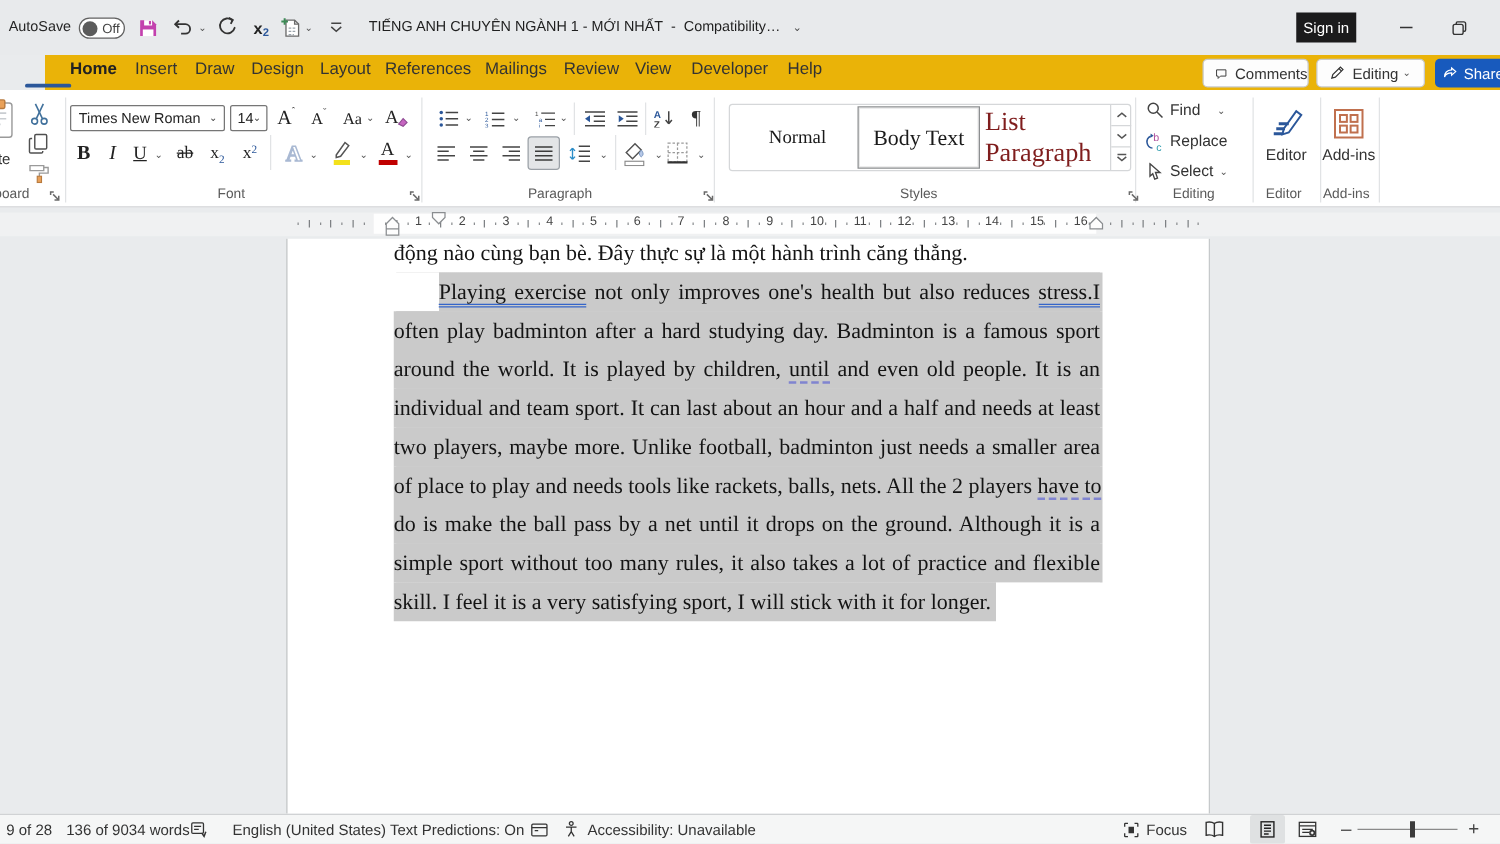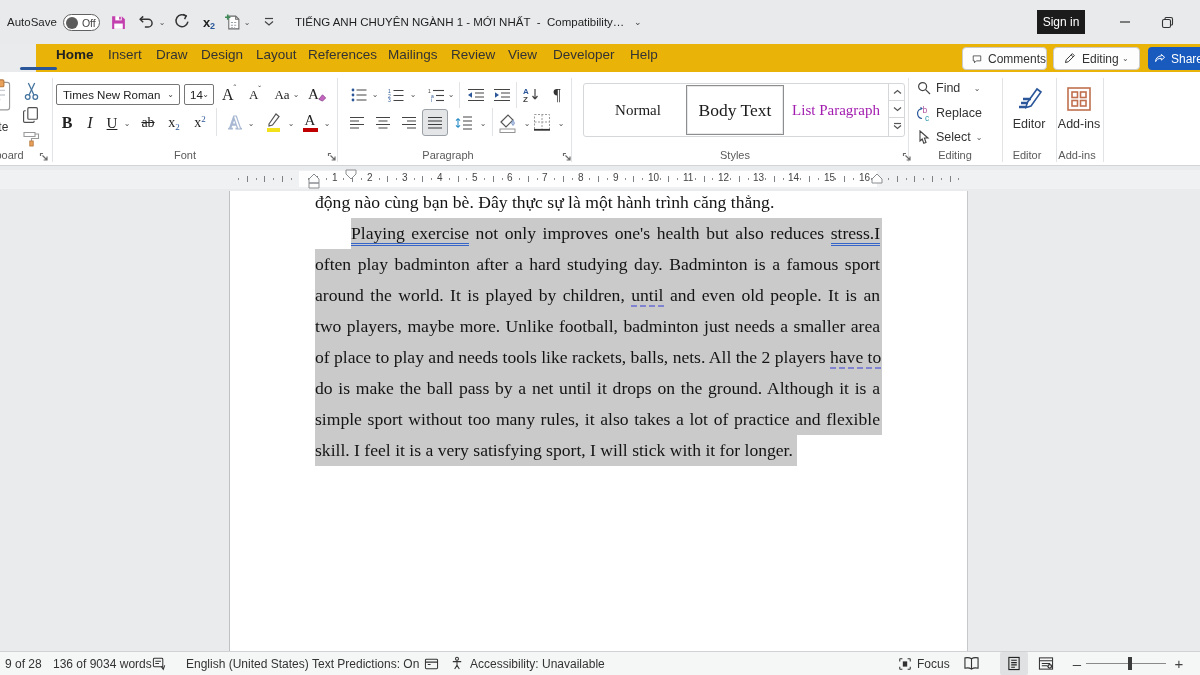--- a/index.html
+++ b/index.html
@@ -325,21 +325,21 @@
         <path d="M9 1.5 v15 M1.5 9 h15" stroke="#9a9a9a" stroke-width="1" stroke-dasharray="2 1.5"></path>
         <path d="M1 16.8 h16" stroke="#333" stroke-width="1.8"></path>
       </svg>
   </div>
   <div class="icon chev" style="left:556px;top:112px;width:10px;height:22px;">⌄</div>
 
   <div style="position:absolute;left:583px;top:83px;width:322px;height:54px;background:#fff;border:1px solid #d5d7d9;border-radius:3px;"></div>
   <div class="icon" style="left:592px;top:88px;width:92px;height:44px;font-family:'Liberation Serif',serif;font-size:15px;color:#1a1a1a;">Normal</div>
   <div style="position:absolute;left:686px;top:85px;width:98px;height:50px;background:#fff;border:1px solid #8c8e90;box-shadow:inset 0 0 0 1px #e8e8e8;"></div>
   <div class="icon" style="left:688px;top:86px;width:94px;height:48px;font-family:'Liberation Serif',serif;font-size:17.5px;color:#1a1a1a;">Body Text</div>
-  <div class="icon" style="left:788px;top:88px;width:96px;height:44px;font-family:'Liberation Serif',serif;font-size:15px;color:#a21caf;">List Paragraph</div>
+  <div class="icon" style="left:788px;top:88px;width:96px;height:44px;font-family:'Liberation Serif',serif;font-size:21px;color:#7f1d1d;">List Paragraph</div>
   <div style="position:absolute;left:888px;top:84px;width:17px;height:52px;border-left:1px solid #d5d7d9;">
     <div style="height:17px;border-bottom:1px solid #d5d7d9;display:flex;align-items:center;justify-content:center;">
         <svg width="9" height="6" viewBox="0 0 9 6" fill="none" stroke="#555" stroke-width="1.2">
           <path d="M1 4.5 L4.5 1.5 L8 4.5"></path>
         </svg>
       </div>
     <div style="height:17px;border-bottom:1px solid #d5d7d9;display:flex;align-items:center;justify-content:center;">
         <svg width="9" height="6" viewBox="0 0 9 6" fill="none" stroke="#555" stroke-width="1.2">
           <path d="M1 1.5 L4.5 4.5 L8 1.5"></path>
         </svg>
@@ -520,20 +520,21 @@
   </div>
 </div>
 
 <div id="docarea">
   <div id="page">
     <div id="doctext">
       <div class="dline last">động nào cùng bạn bè. Đây thực sự là một hành trình căng thẳng.</div>
       <div class="dline sel ind"><u class="dbl">Playing exercise</u> not only improves one's health but also reduces <u class="dbl">stress.I</u></div>
       <div class="dline sel">often play badminton after a hard studying day. Badminton is a famous sport</div>
       <div class="dline sel">around the world. It is played by children, <u class="dsh">until</u> and even old people. It is an</div>
+      <div class="dline sel">individual and team sport. It can last about an hour and a half and needs at least</div>
       <div class="dline sel">two players, maybe more. Unlike football, badminton just needs a smaller area</div>
       <div class="dline sel">of place to play and needs tools like rackets, balls, nets. All the 2 players <u class="dsh">have to</u></div>
       <div class="dline sel">do is make the ball pass by a net until it drops on the ground. Although it is a</div>
       <div class="dline sel">simple sport without too many rules, it also takes a lot of practice and flexible</div>
       <div class="dline sel last" style="background:linear-gradient(to right,#cacaca 482px,#ffffff 482px); box-shadow:none;">skill. I feel it is a very satisfying sport, I will stick with it for longer.</div>
     </div>
   </div>
 </div>
 
 <div id="statusbar">

